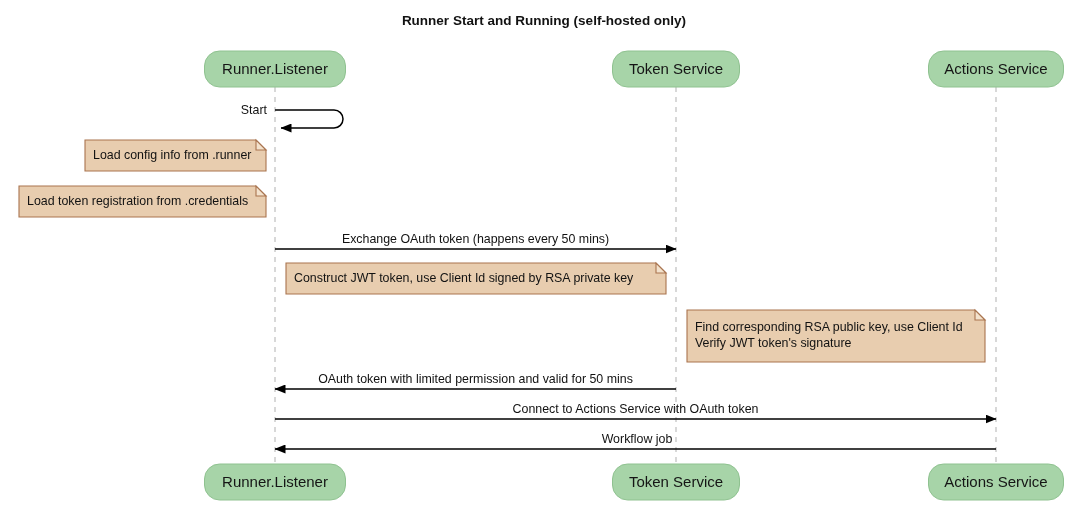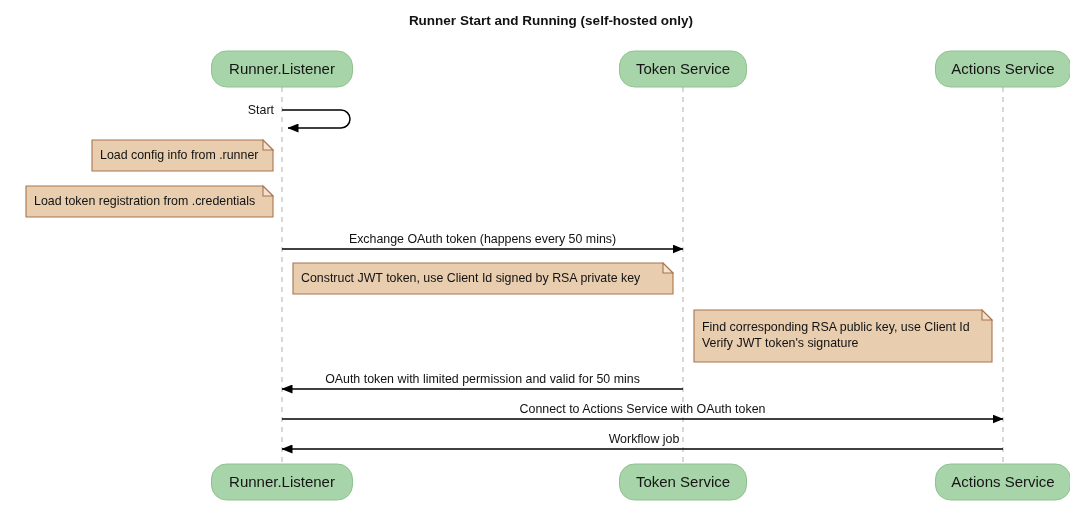--- a/index.html
+++ b/index.html
@@ -9,21 +9,21 @@
   }
   body {
     width: 1070px;
     height: 525px;
     position: relative;
     font-family: "Liberation Sans", sans-serif;
     overflow: hidden;
   }
   #diagram-root {
     position: absolute;
-    left: 16px;
+    left: 9px;
     top: 0;
     width: 946px;
     height: 525px;
     border-radius: 22px;
   }
   .diagram-title {
     font-size: 13.5px;
     font-weight: bold;
     fill: #121212;
     text-anchor: middle;

